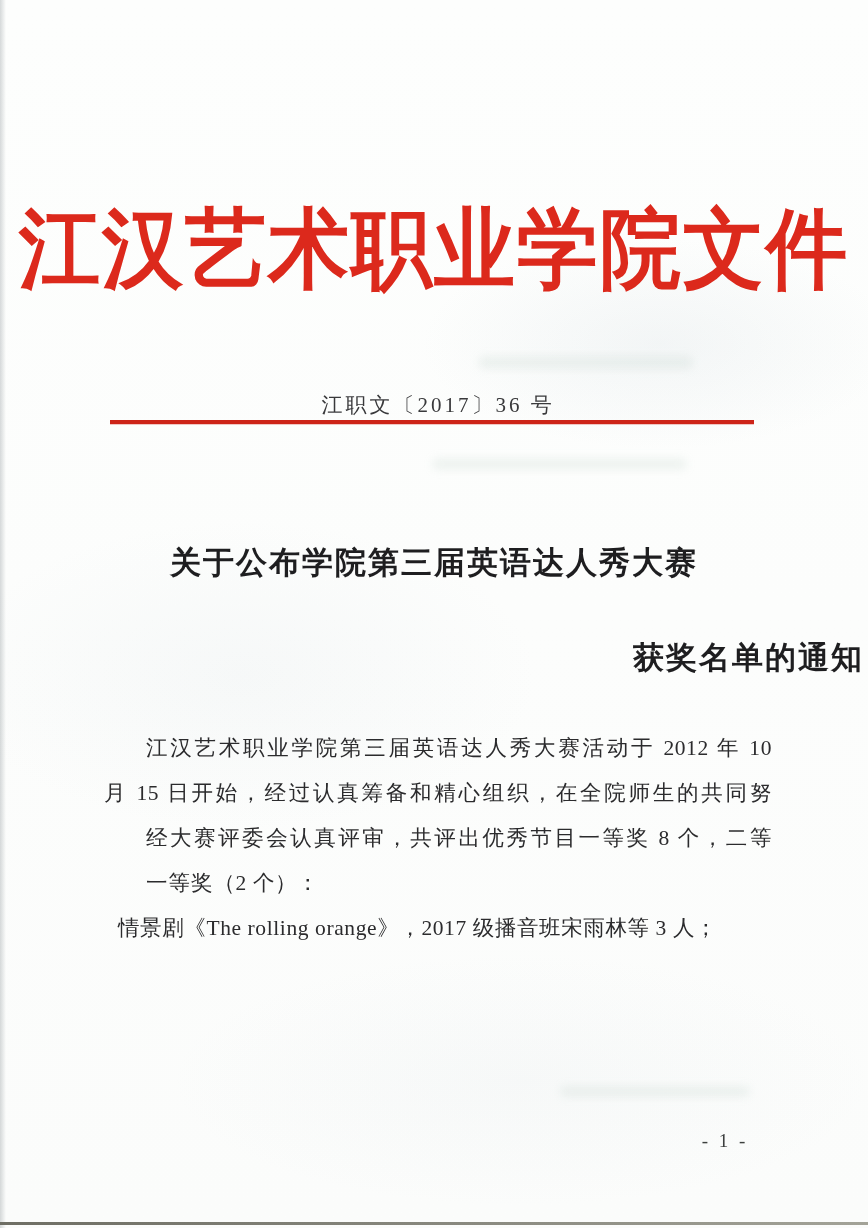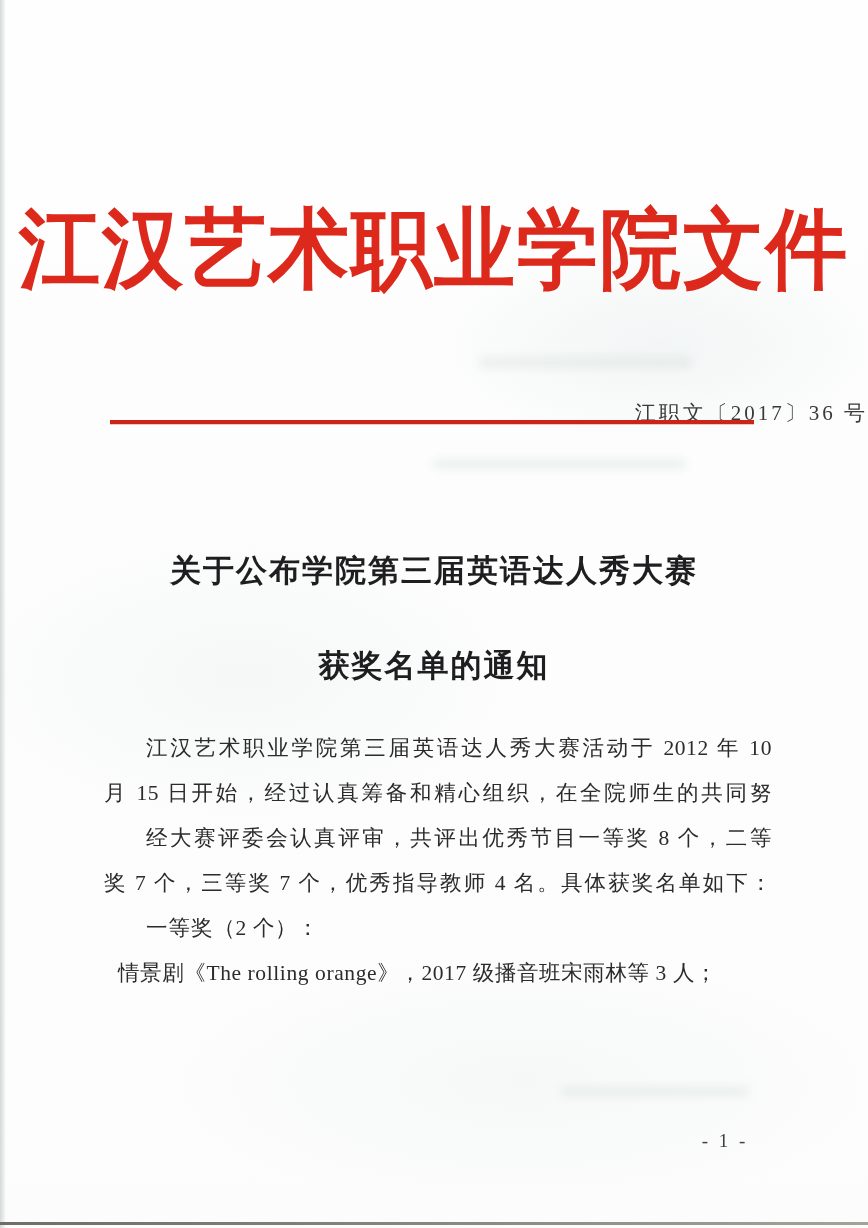--- a/index.html
+++ b/index.html
@@ -49,48 +49,47 @@
     font-weight: 700;
     letter-spacing: 2px;
     color: #dc291c;
     transform: scaleY(1.08);
     transform-origin: top center;
     white-space: nowrap;
   }
   .doc-number {
     position: absolute;
     top: 391px; left: 8px; right: 0;
-    text-align: right;
+    text-align: center;
     font-size: 21px;
     letter-spacing: 3px;
     color: #39393b;
-    margin-top: 8px;
   }
   .red-rule {
     position: absolute;
     top: 420px; left: 110px;
     width: 644px; height: 4px;
     background: #cd2418;
     box-shadow: 0 1px 0 rgba(205,36,24,0.25);
   }
 
   
   .notice-title {
     position: absolute;
     left: 0; right: 0;
-    margin: 12px;
+    margin: 4px;
     text-align: center;
     font-size: 31px;
     font-weight: 700;
     letter-spacing: 2px;
     color: #1e1e20;
     white-space: nowrap;
   }
   .notice-title.l1 { top: 538px; }
-  .notice-title.l2 { top: 633px; }
+  .notice-title.l2 { top: 633px; text-align: right; }
 
   
   .body-text {
     position: absolute;
     top: 726px; left: 104px;
     width: 668px;
     font-size: 21.5px;
     line-height: 45px;
     letter-spacing: 0.6px;
     color: #2b2b2d;
@@ -134,21 +133,20 @@
 
   <div class="body-text">
 
     <p class="indent stretch">江汉艺术职业学院第三届英语达人秀大赛活动于 2012 年 10</p>
 
     <p class="stretch">月 15 日开始，经过认真筹备和精心组织，在全院师生的共同努</p>
 
 
     <p class="indent stretch">经大赛评委会认真评审，共评出优秀节目一等奖 8 个，二等</p>
 
-    <p class="stretch">奖 7 个，三等奖 7 个，优秀指导教师 4 名。具体获奖名单如下：</p>
 
     <p class="indent"><span class="bold-run">一等奖</span><span>（2 个）：</span></p>
 
     <p class="indent-small">情景剧《The rolling orange》，2017 级播音班宋雨林等 3 人；</p>
   </div>
 
   <div class="page-number">- 1 -</div>
 
 </div>
 

